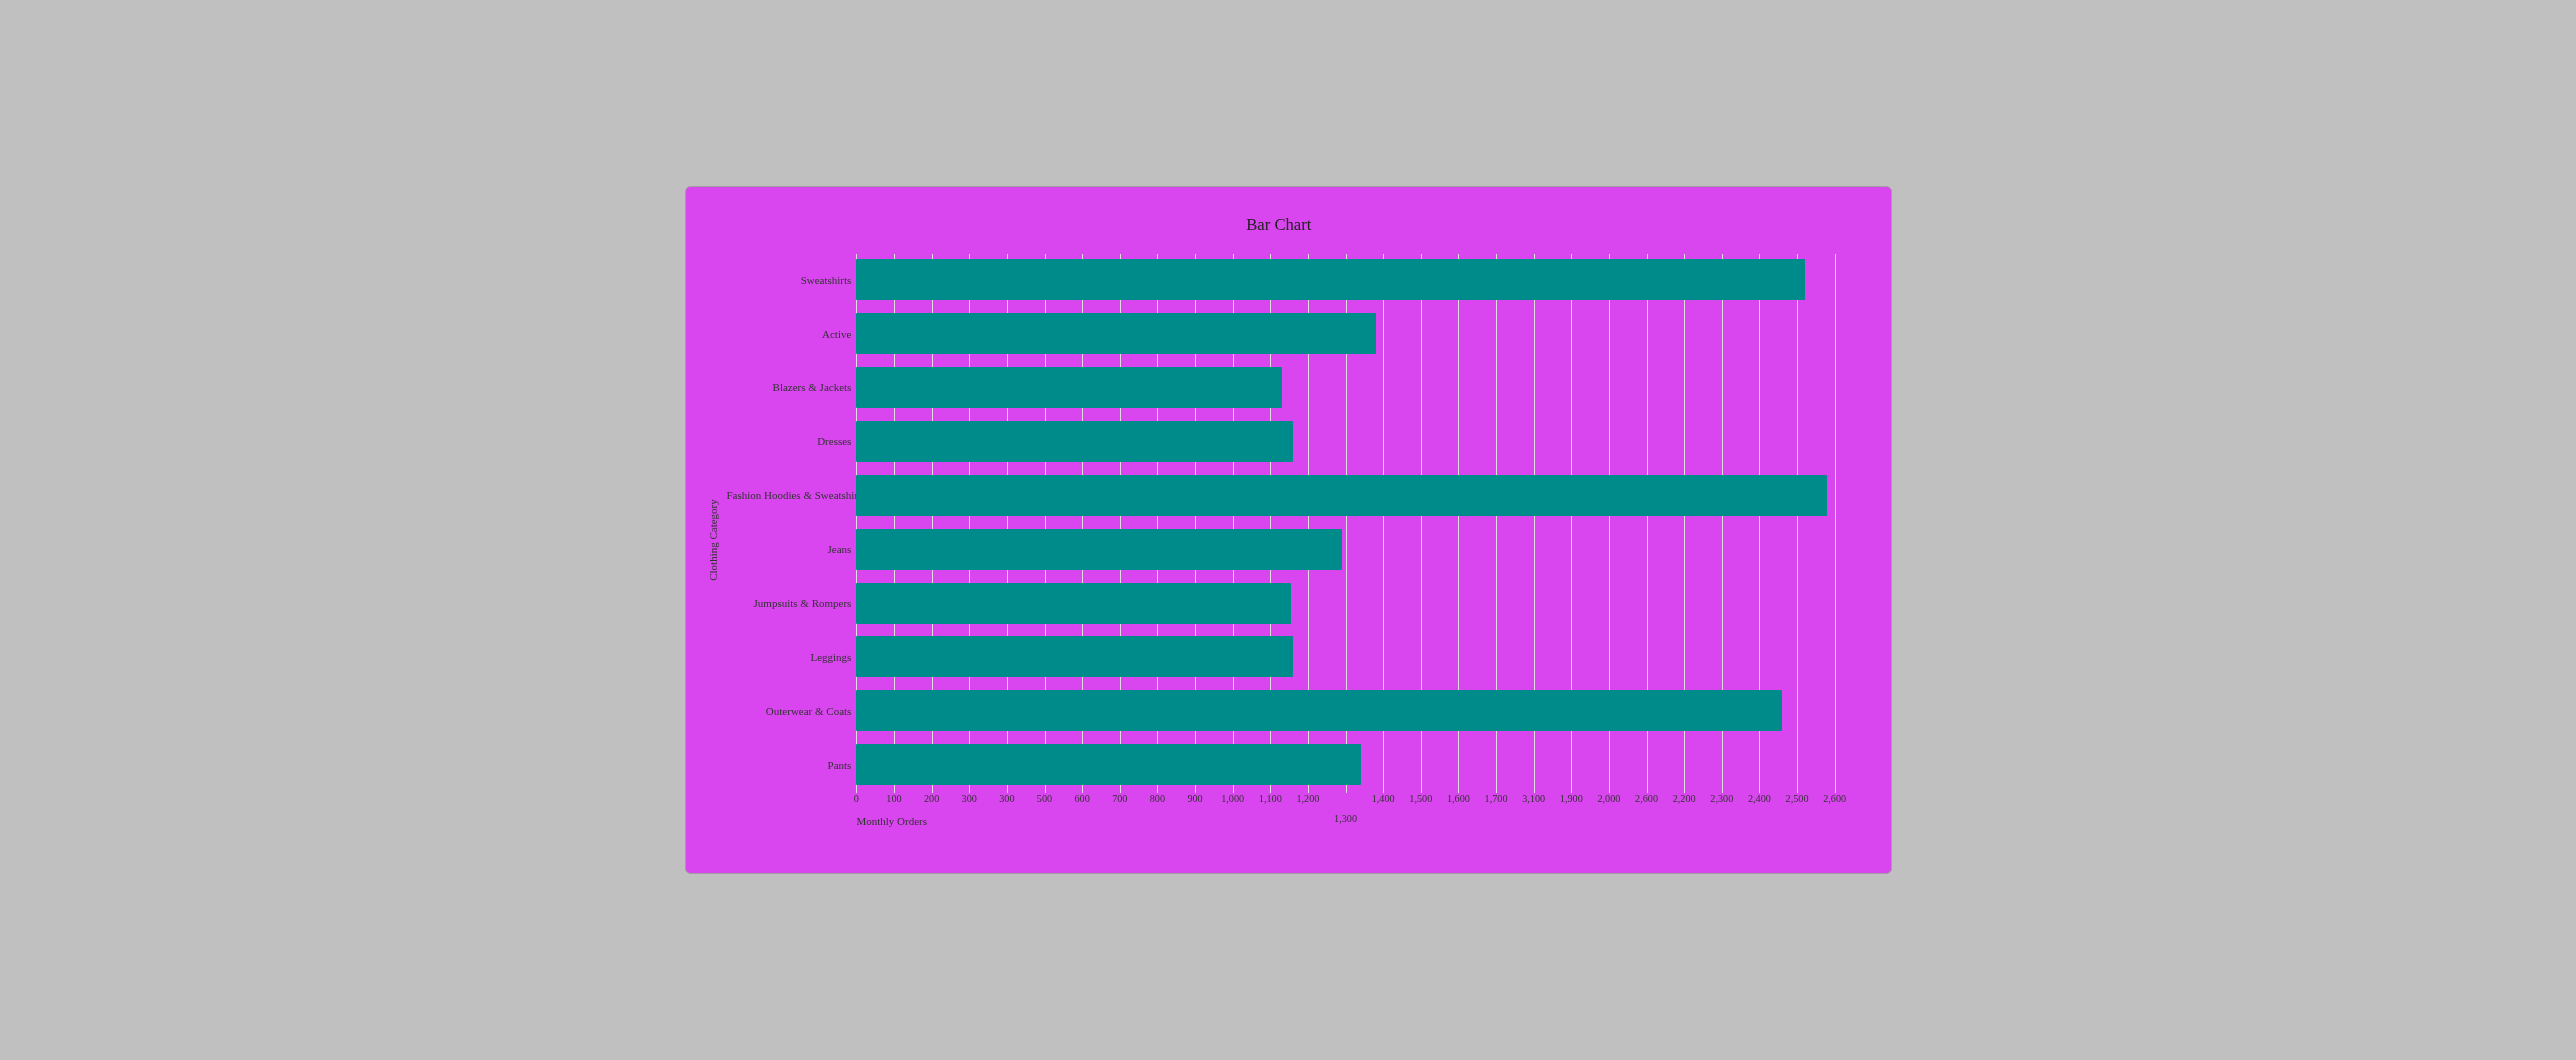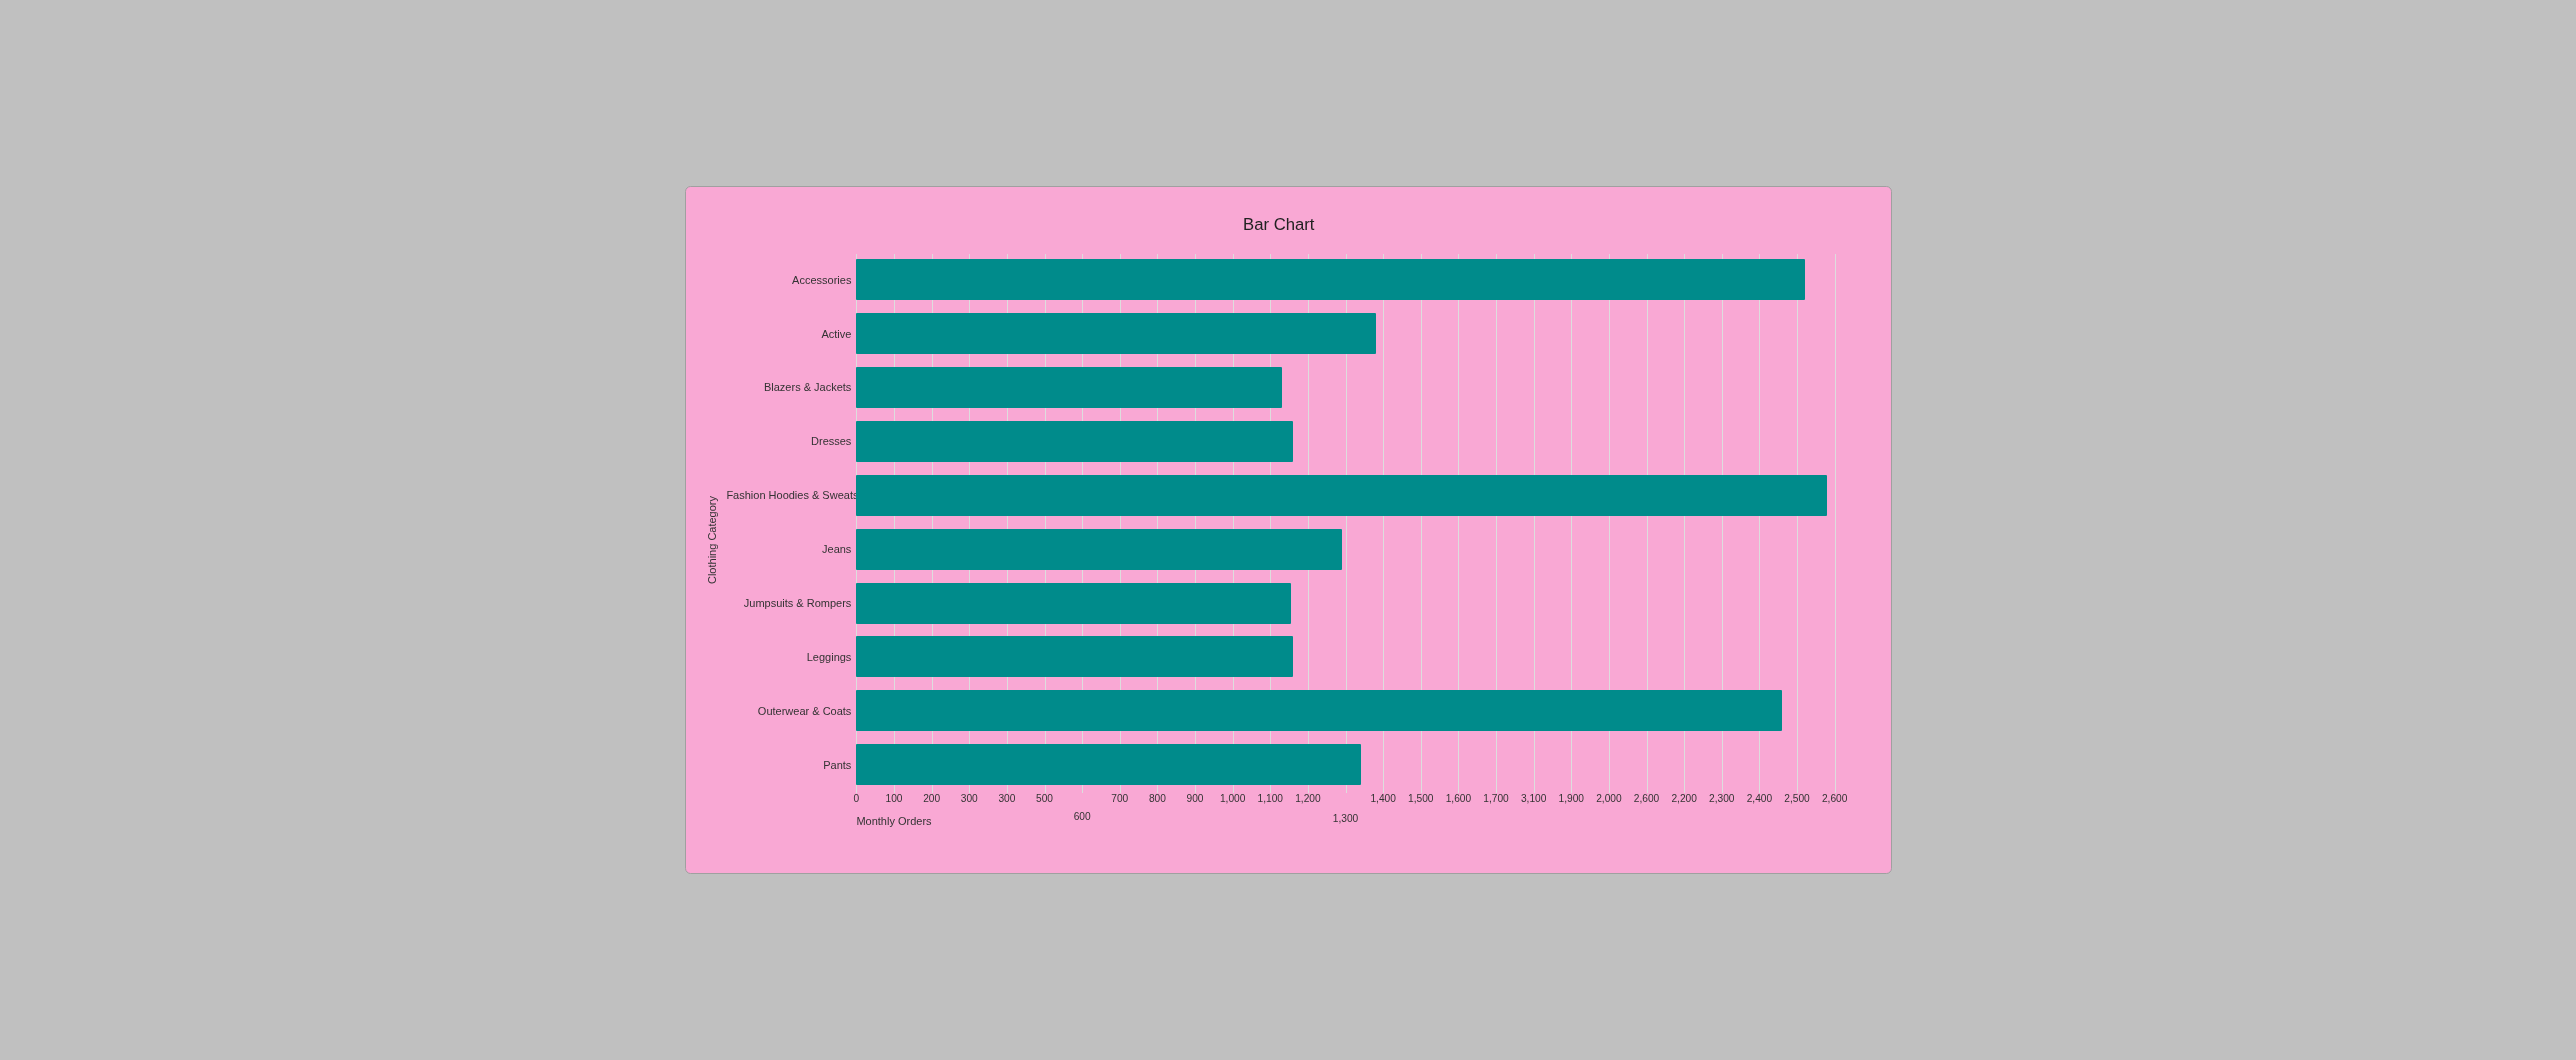--- a/index.html
+++ b/index.html
@@ -5,26 +5,27 @@
     * { box-sizing: border-box; margin: 0; padding: 0; }
     body {
       background: #c0c0c0;
       display: flex;
       justify-content: center;
       align-items: center;
       min-height: 100vh;
       font-family: Arial, sans-serif;
     }
     .chart-container {
-      background: #f9a8d4;
+      background: #d946ef;
       border: 1.9px solid #a0a0a0;
       border-radius: 5.6px;
       padding: 28px 37px 46px 18.6px;
       width: 1207px;
       position: relative;
+      font-family: Liberation Serif, serif;
     }
     .chart-title {
       text-align: center;
       font-size: 16.7px;
       font-weight: normal;
       margin-bottom: 18.6px;
       color: #222;
     }
     .chart-body {
       display: flex;
@@ -158,21 +159,21 @@
             <div class="grid-line" style="left: 75.4717%;"></div>
             <div class="grid-line" style="left: 79.2453%;"></div>
             <div class="grid-line" style="left: 83.0189%;"></div>
             <div class="grid-line" style="left: 86.7925%;"></div>
             <div class="grid-line" style="left: 90.566%;"></div>
             <div class="grid-line" style="left: 94.3396%;"></div>
             <div class="grid-line" style="left: 98.1132%;"></div>
           </div>
         <div class="bars-area" id="bars-area">
             <div class="bar-row" style="position: relative;">
-              <span class="bar-label">Accessories</span>
+              <span class="bar-label">Sweatshirts</span>
               <div class="bar-wrapper">
                 <div class="bar" style="width: 95.0943%; background-color: rgb(0, 139, 139);"></div>
               </div>
             </div>
             <div class="bar-row" style="position: relative;">
               <span class="bar-label">Active</span>
               <div class="bar-wrapper">
                 <div class="bar" style="width: 52.0755%; background-color: rgb(0, 139, 139);"></div>
               </div>
             </div>
@@ -227,21 +228,21 @@
           </div>
       </div>
       <div class="x-axis">
         <div class="x-ticks" id="x-ticks">
             <span class="x-tick" style="left: 0%;">0</span>
             <span class="x-tick" style="left: 3.77358%;">100</span>
             <span class="x-tick" style="left: 7.54717%;">200</span>
             <span class="x-tick" style="left: 11.3208%;">300</span>
             <span class="x-tick" style="left: 15.0943%;">300</span>
             <span class="x-tick" style="left: 18.8679%;">500</span>
-            <span class="x-tick" style="left: 22.6415%; margin-top: 18px;">600</span>
+            <span class="x-tick" style="left: 22.6415%;">600</span>
             <span class="x-tick" style="left: 26.4151%;">700</span>
             <span class="x-tick" style="left: 30.1887%;">800</span>
             <span class="x-tick" style="left: 33.9623%;">900</span>
             <span class="x-tick" style="left: 37.7358%;">1,000</span>
             <span class="x-tick" style="left: 41.5094%;">1,100</span>
             <span class="x-tick" style="left: 45.283%;">1,200</span>
             <span class="x-tick" style="left: 49.0566%; margin-top: 20px;">1,300</span>
             <span class="x-tick" style="left: 52.8302%;">1,400</span>
             <span class="x-tick" style="left: 56.6038%;">1,500</span>
             <span class="x-tick" style="left: 60.3774%;">1,600</span>

